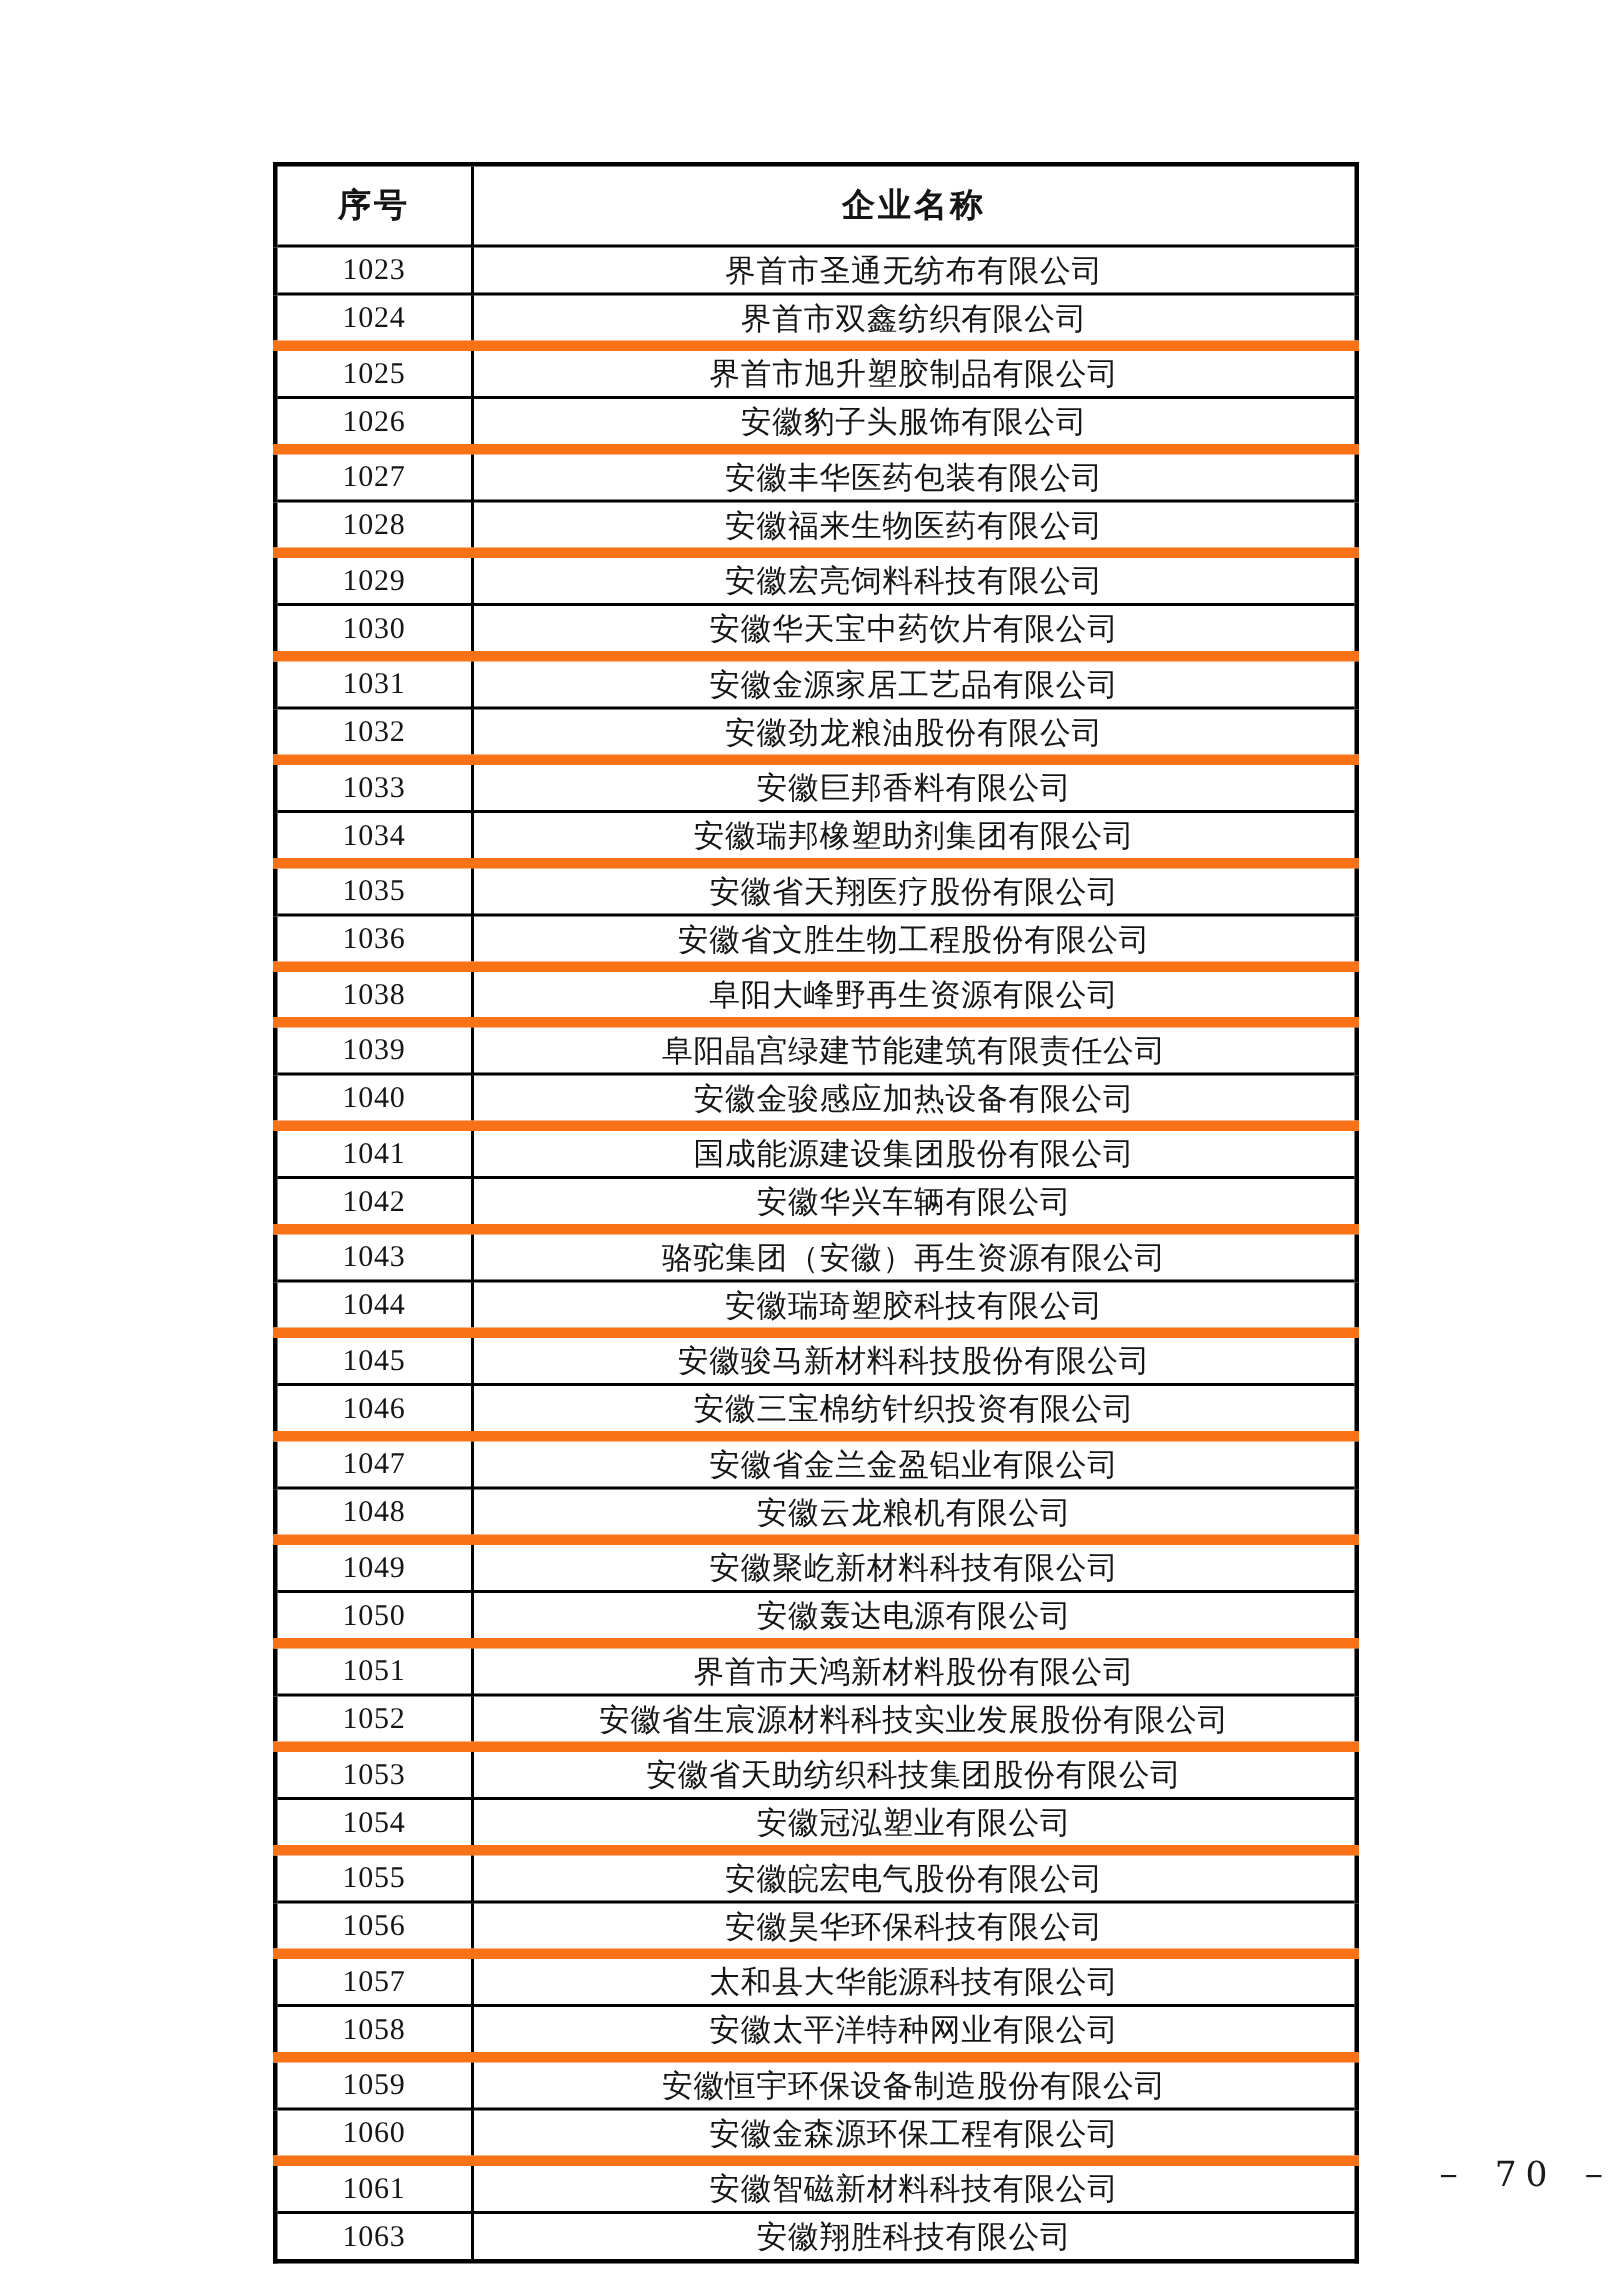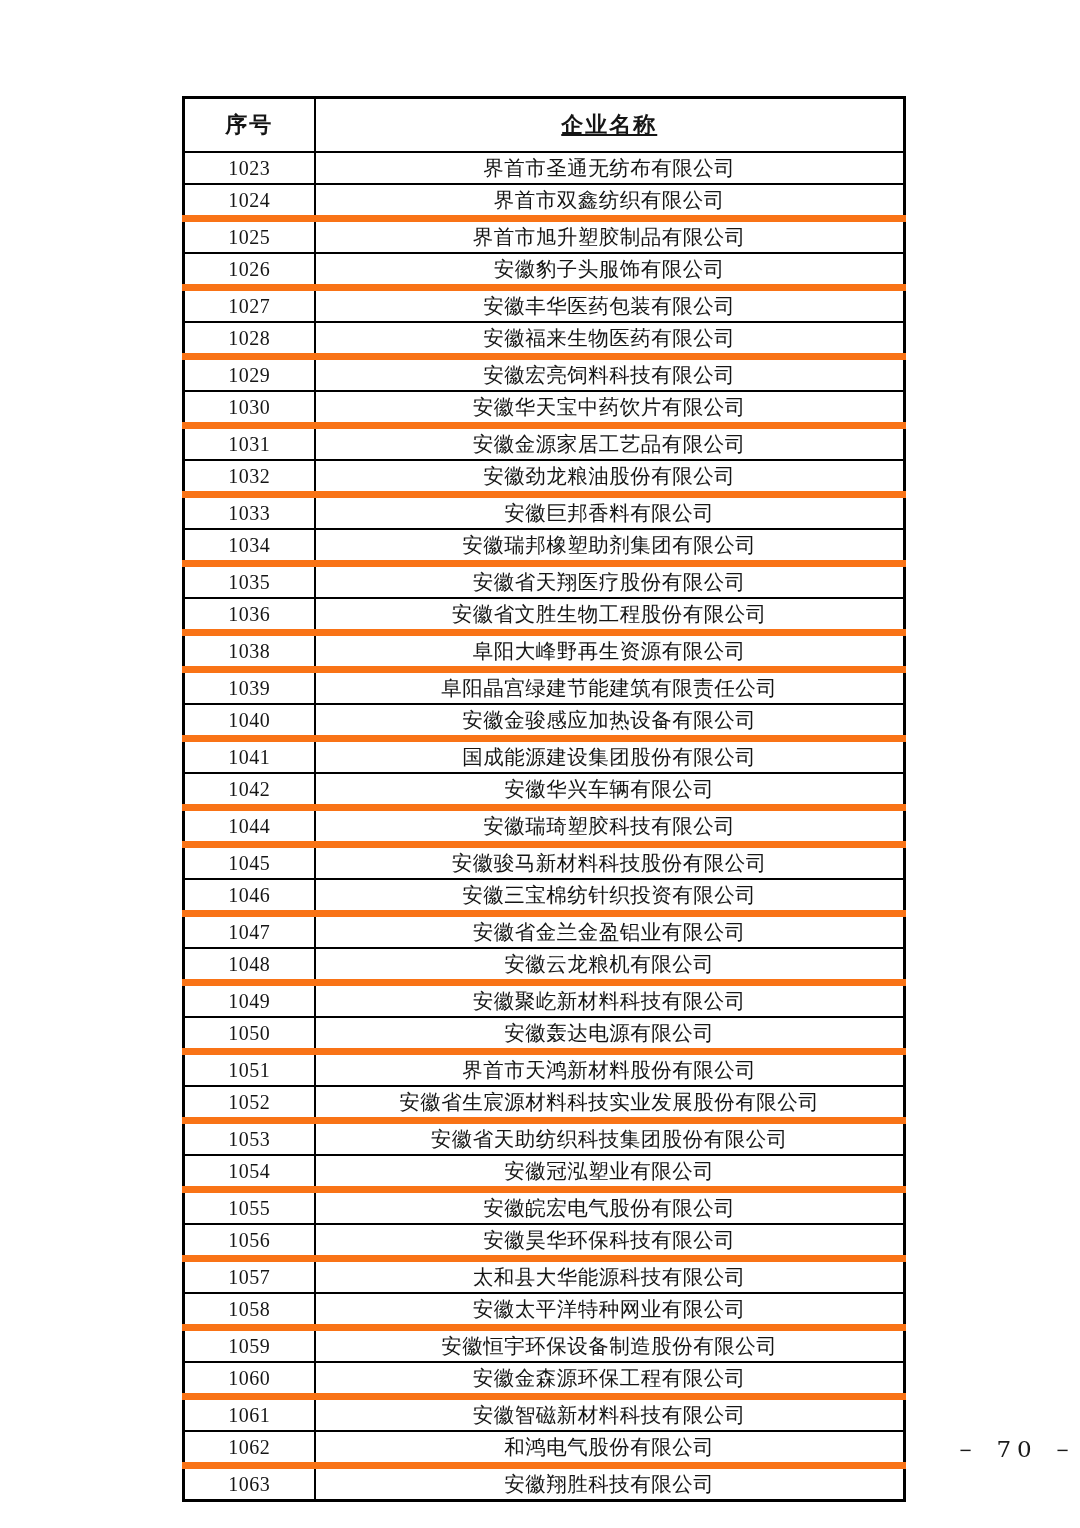--- a/index.html
+++ b/index.html
@@ -17,21 +17,21 @@
   #page {
     position: absolute;
     left: 0; top: 0;
     width: 1080px;
     height: 1528px;
     background: #ffffff;
   }
   #table-wrap {
     position: absolute;
     left: 182px;
-    top: 96px;
+    top: 108px;
     width: 721px;
   }
   table.reg-table {
     border-collapse: collapse;
     width: 721px;
     table-layout: fixed;
   }
   table.reg-table col.c-seq { width: 131px; }
   table.reg-table col.c-name { width: 590px; }
 
@@ -50,21 +50,20 @@
     letter-spacing: 2px;
     border-top: 3px solid #000;
     border-bottom: 2px solid #000;
   }
   table.reg-table thead th.h-seq {
     border-left: 3px solid #000;
     border-right: 2px solid #000;
   }
   table.reg-table thead th.h-name {
     border-right: 3px solid #000;
-    text-decoration: underline;
   }
   table.reg-table tbody td {
     height: 30px;
     line-height: 30px;
     font-size: 20.5px;
   }
   table.reg-table tbody td.seq {
     border-left: 3px solid #000;
     border-right: 2px solid #000;
     font-family: Liberation Serif, serif;
@@ -179,20 +178,24 @@
             <td class="name">安徽金骏感应加热设备有限公司</td>
           </tr>
           <tr class="hv">
             <td class="seq">1041</td>
             <td class="name">国成能源建设集团股份有限公司</td>
           </tr>
           <tr class="lt">
             <td class="seq">1042</td>
             <td class="name">安徽华兴车辆有限公司</td>
           </tr>
+          <tr class="hv">
+            <td class="seq">1043</td>
+            <td class="name">骆驼集团（安徽）再生资源有限公司</td>
+          </tr>
           <tr class="lt">
             <td class="seq">1044</td>
             <td class="name">安徽瑞琦塑胶科技有限公司</td>
           </tr>
           <tr class="hv">
             <td class="seq">1045</td>
             <td class="name">安徽骏马新材料科技股份有限公司</td>
           </tr>
           <tr class="lt">
             <td class="seq">1046</td>
@@ -250,24 +253,20 @@
             <td class="seq">1059</td>
             <td class="name">安徽恒宇环保设备制造股份有限公司</td>
           </tr>
           <tr class="lt">
             <td class="seq">1060</td>
             <td class="name">安徽金森源环保工程有限公司</td>
           </tr>
           <tr class="hv">
             <td class="seq">1061</td>
             <td class="name">安徽智磁新材料科技有限公司</td>
-          </tr>
-          <tr class="lt">
-            <td class="seq">1062</td>
-            <td class="name">和鸿电气股份有限公司</td>
           </tr>
           <tr class="hv">
             <td class="seq">1063</td>
             <td class="name">安徽翔胜科技有限公司</td>
           </tr>
         </tbody>
     </table>
   </div>
 
   <div id="footer">－ 70 －</div>

